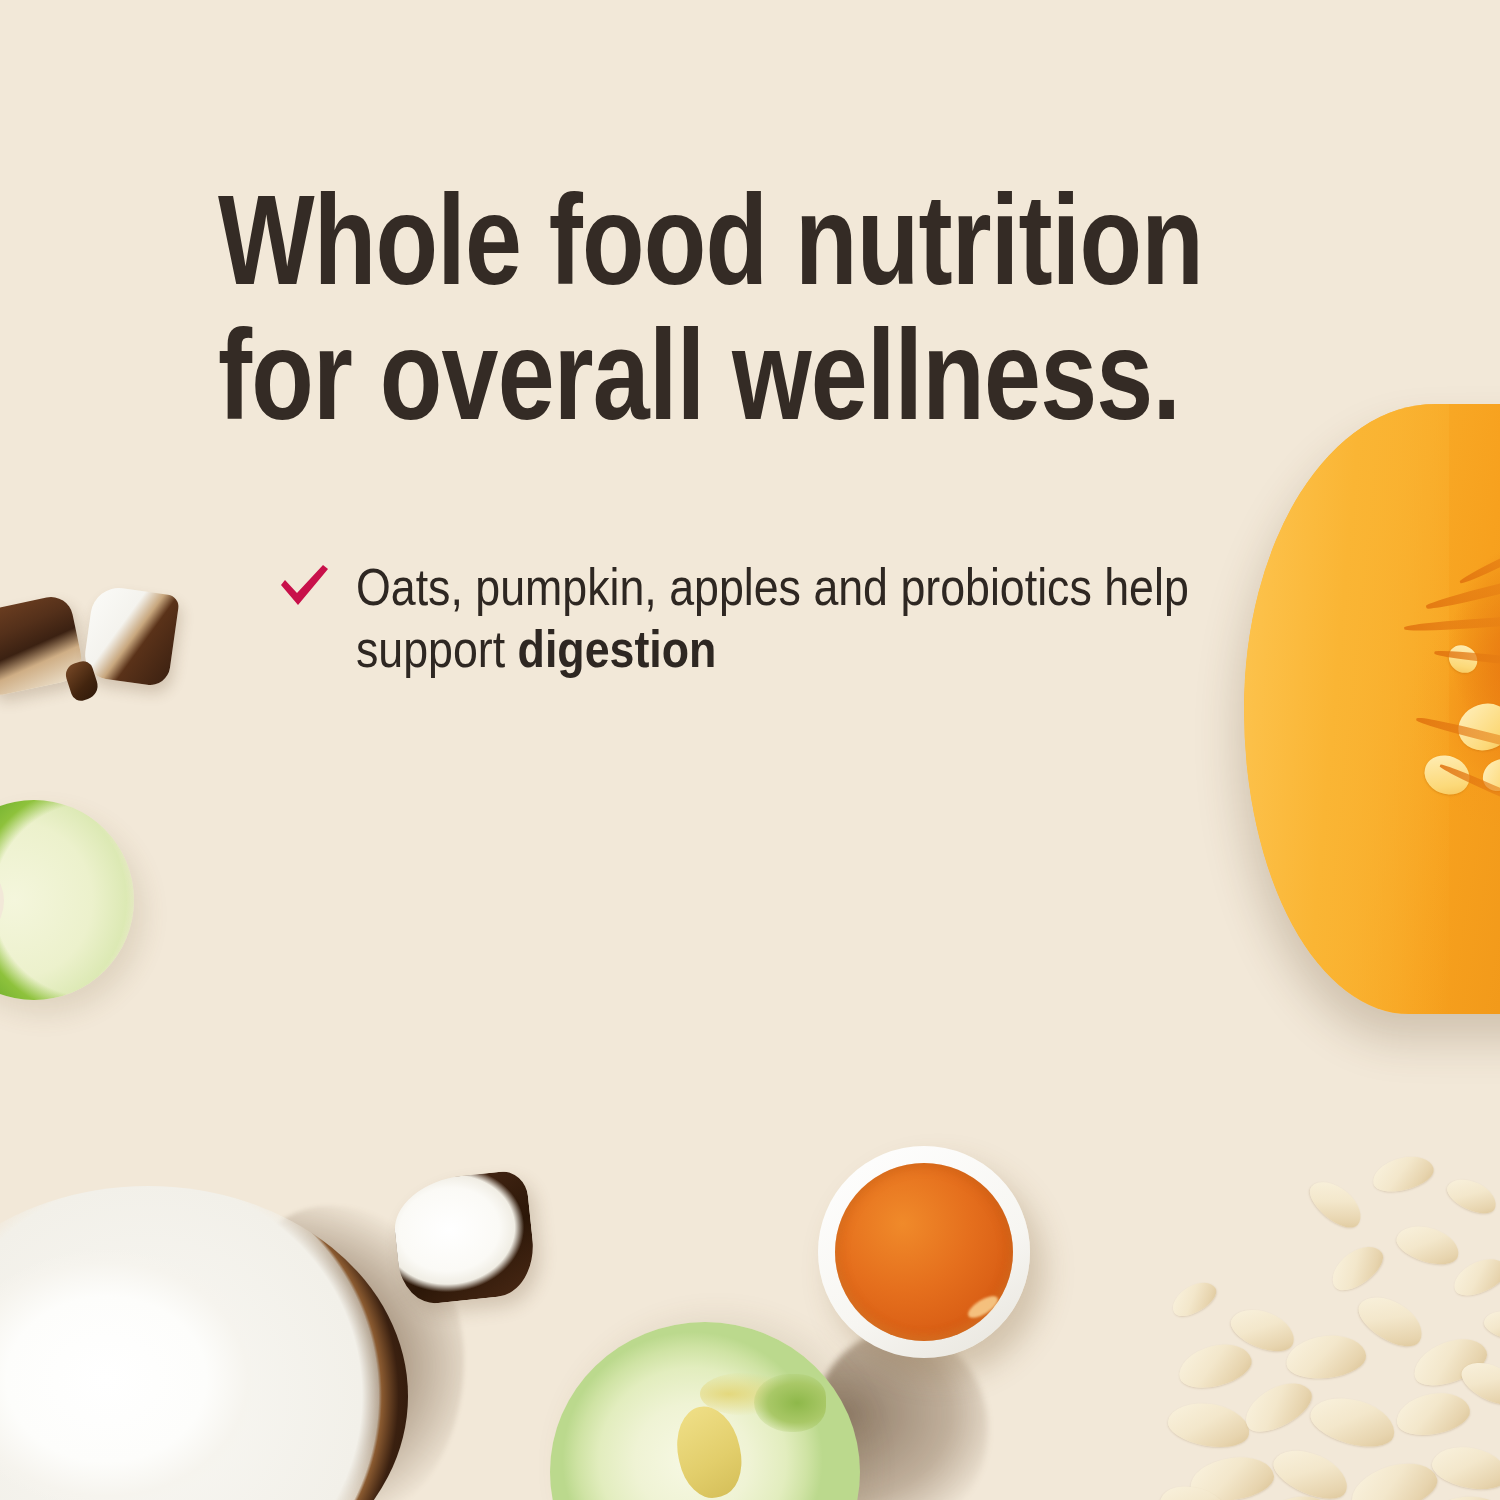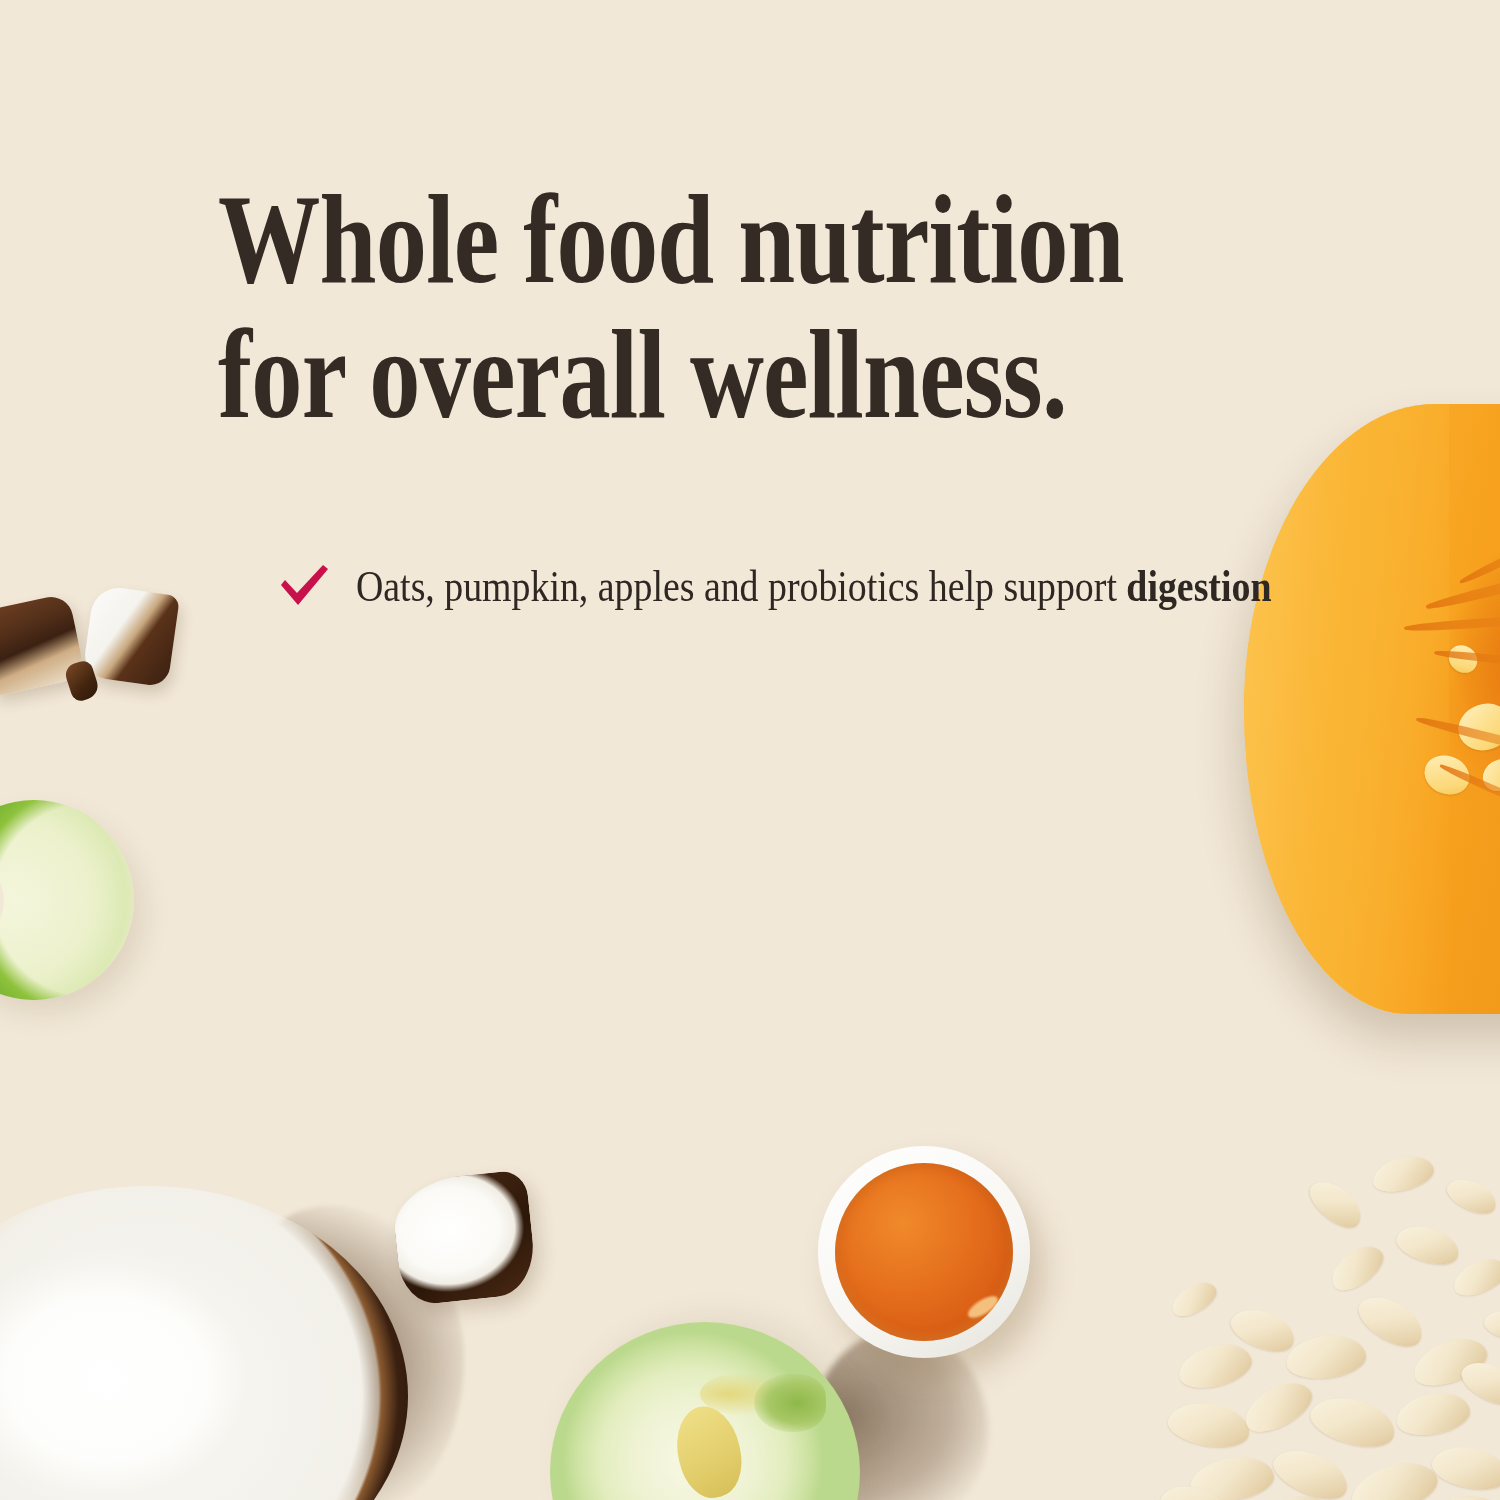--- a/index.html
+++ b/index.html
@@ -7,21 +7,20 @@
     width:1500px;height:1500px;
     font-family:"Liberation Sans", sans-serif;
     background:#F2E8D8;
     overflow:hidden;
   }
   #stage{
     position:relative;
     width:1500px;height:1500px;
     background:#F2E8D8;
     overflow:hidden;
-    font-family:Liberation Serif, serif;
   }
 
   
   .headline{
     position:absolute;
     left:218px; top:172px;
     width:1120px;
     color:#342B25;
     font-weight:700;
     font-size:128px;
@@ -39,21 +38,21 @@
     left:278px; top:556px;
     width:1000px;
     z-index:40;
   }
   .bullet{
     position:relative;
     display:block;
     padding-left:78px;
     margin-bottom:46px;
     color:#2E2722;
-    font-size:44px;
+    font-size:52px;
     line-height:62px;
   }
   .bullet .btxt{
     display:block;
     transform:scaleX(.86);
     transform-origin:left top;
     width:116%;
     font-weight:400;
   }
   .bullet b{font-weight:700;}

